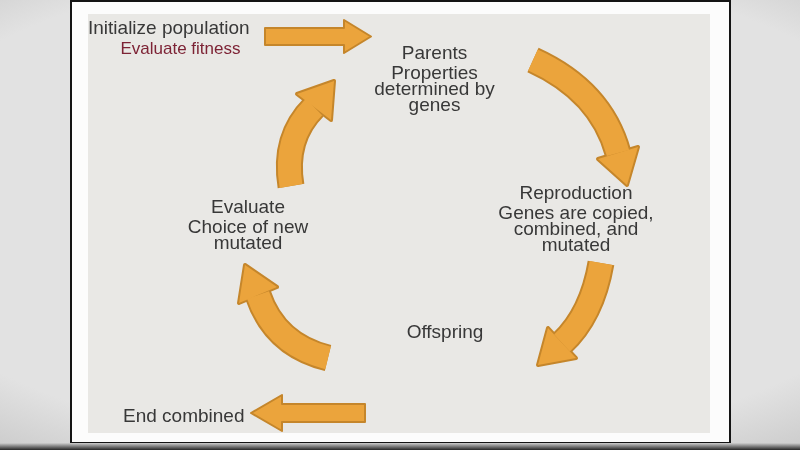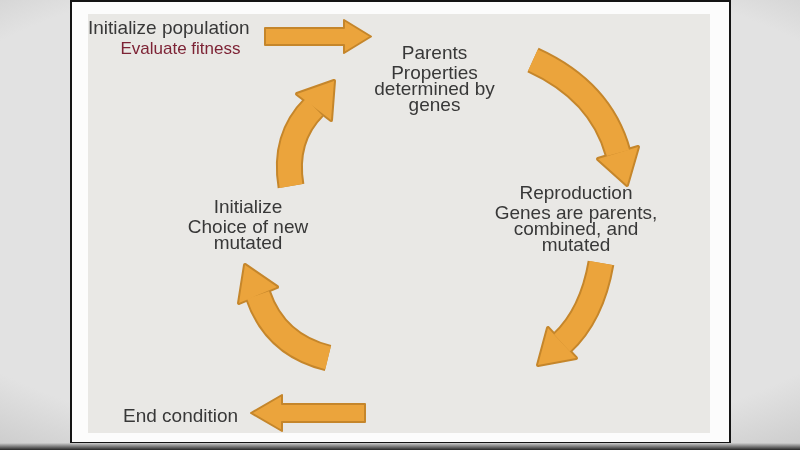--- a/index.html
+++ b/index.html
@@ -77,31 +77,32 @@
       <div class="note" style="text-align:center;width:185px;">Evaluate fitness</div>
     </div>
 
     <div class="node" style="left:352px;top:42px;width:165px;">
       <div class="title">Parents</div>
       <div class="sub">Properties determined by genes</div>
     </div>
 
     <div class="node" style="left:481px;top:182px;width:190px;">
       <div class="title">Reproduction</div>
-      <div class="sub">Genes are parents, combined, and mutated</div>
+      <div class="sub">Genes are copied, combined, and mutated</div>
     </div>
 
     <div class="node" style="left:350px;top:321px;width:190px;">
+      <div class="title">Offspring</div>
     </div>
 
     <div class="node" style="left:158px;top:196px;width:180px;">
-      <div class="title">Initialize</div>
+      <div class="title">Evaluate</div>
       <div class="sub">Choice of new mutated</div>
     </div>
 
     <div class="node left-align" style="left:123px;top:405px;width:180px;">
-      <div class="title">End condition</div>
+      <div class="title">End combined</div>
     </div>
 
   </div>
 
   <div class="bottom-bar"></div>
 </div>
 
 </body></html>

